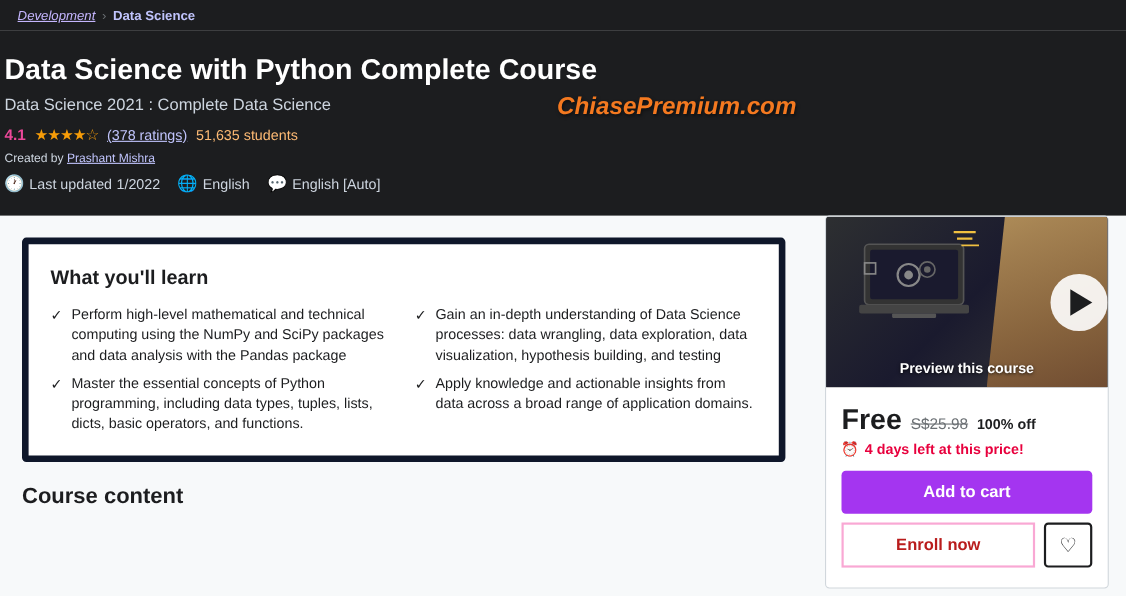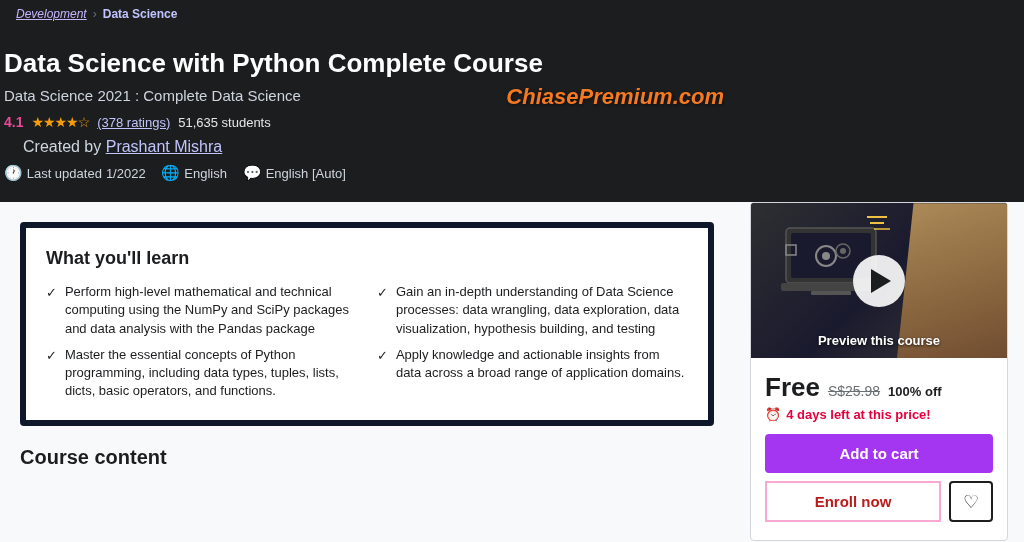--- a/index.html
+++ b/index.html
@@ -19,46 +19,46 @@
     .breadcrumb-current { color: #c0c4fc; font-weight: 600; }
 
     .hero { background: #1c1d1f; color: #fff; padding: 20px 20px 20px 4px; position: relative; }
     .hero-inner { max-width: 700px; }
     .hero h1 { font-size: 26px; font-weight: 700; line-height: 1.2; margin-bottom: 8px; }
     .hero-subtitle { font-size: 15px; color: #cdd5df; margin-bottom: 10px; }
     .rating-row { display: flex; align-items: center; gap: 8px; margin-bottom: 8px; flex-wrap: wrap; }
     .rating-num { color: #ec4899; font-weight: 700; font-size: 14px; }
     .stars { color: #f69c08; font-size: 14px; letter-spacing: -1px; }
     .rating-count { color: #c0c4fc; font-size: 13px; text-decoration: underline; }
-    .students { color: #e5e5e5; font-size: 13px; }
+    .students { color: #fdba74; font-size: 13px; }
     .watermark {
       position: absolute;
       top: 56px;
       right: 300px;
       color: #f47920;
       font-size: 22px;
       font-weight: 900;
       font-style: italic;
       pointer-events: none;
       text-shadow: 1px 1px 3px rgba(0,0,0,0.5);
       z-index: 5;
     }
-    .created-row { font-size: 16px; color: #cdd5df; margin-bottom: 8px; margin-left: 19px; }
+    .created-row { font-size: 11px; color: #cdd5df; margin-bottom: 8px; }
     .created-row a { color: #c0c4fc; text-decoration: underline; }
     .meta-row { display: flex; align-items: center; gap: 16px; font-size: 13px; color: #cdd5df; }
     .meta-item { display: flex; align-items: center; gap: 4px; }
     .meta-icon { font-size: 15px; }
 
     .layout { display: flex; gap: 0; position: relative; }
     .main-content { flex: 1; padding: 20px 20px 20px 20px; min-width: 0; }
     .sidebar { width: 290px; flex-shrink: 0; padding: 0 16px 16px 16px; }
 
     
     .sidebar-card { background: #fff; border: 1px solid #d1d7dc; border-radius: 4px; overflow: hidden; }
-    .course-preview { background: #2d2f31; position: relative; height: 155px; display: flex; align-items: center; justify-content: center; overflow: hidden; }
+    .course-preview { background: #2d2f31; position: relative; height: 155px; display: flex; align-items: center; justify-content: flex-end; overflow: hidden; }
     .preview-bg {
       position: absolute; inset: 0;
       background: linear-gradient(135deg, #2d2f31 0%, #1a1a2e 50%, #3a3a3a 100%);
     }
     .play-button {
       position: relative;
       z-index: 3;
       width: 52px;
       height: 52px;
       border-radius: 50%;

